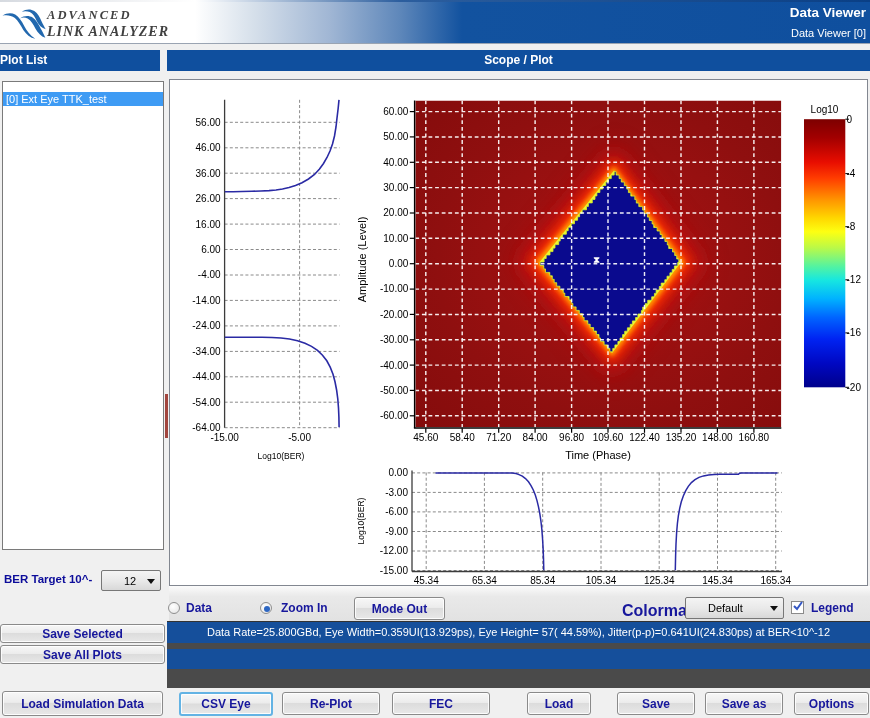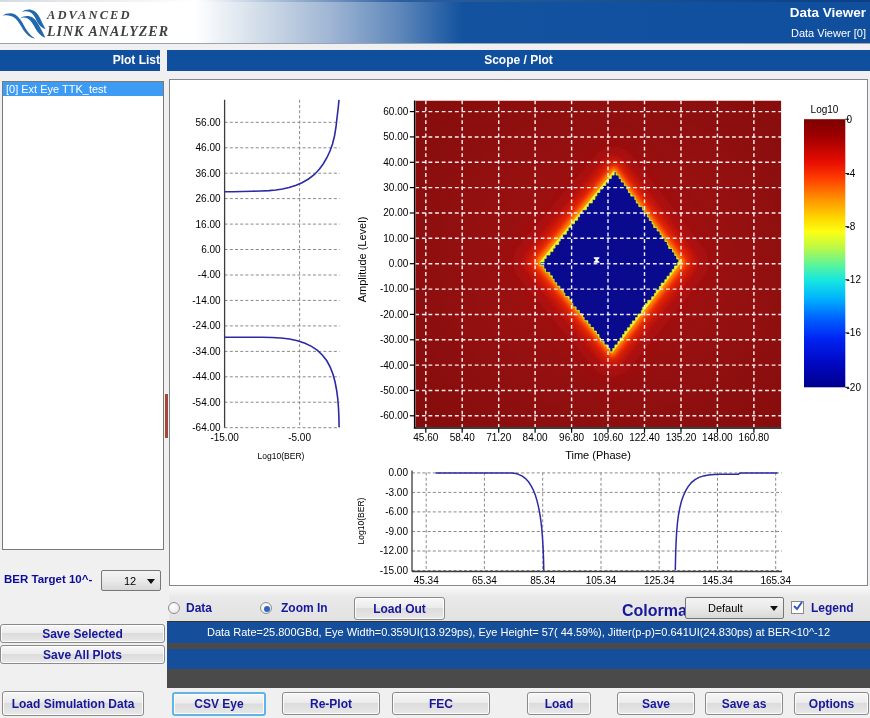--- a/index.html
+++ b/index.html
@@ -26,25 +26,25 @@
 <svg class="abs" style="left:1px;top:8px" width="46" height="32" viewBox="0 0 46 32">
 <path d="M1.5,7.7 C5.5,4.9 10.5,4.5 14.2,6.6 C17.8,8.7 20.6,13.2 23.2,17.9 C25.7,22.4 28.9,27.3 34.3,30.8 C29.2,29.7 25.2,26.3 22.3,21.9 C19.6,17.7 17.4,12.9 13.9,10.1 C10.2,7.2 5.2,6.9 1.5,7.7 Z" fill="#2268ae"></path>
 <path d="M19.0,10.4 C23.0,7.5 28.0,7.3 31.6,9.5 C35.1,11.8 37.4,16.2 39.7,20.5 C41.6,24.1 43.3,27.1 44.3,29.8 C40.1,28.3 36.9,24.9 34.5,20.7 C32.2,16.5 30.1,12.5 26.6,10.6 C23.8,9.0 21.0,9.5 19.0,10.4 Z" fill="#2268ae"></path>
 <path d="M20.8,3.7 C24.8,1.0 29.8,0.8 33.3,3.1 C36.8,5.5 38.8,9.5 40.5,13.3 C41.9,16.3 43.5,19.2 44.7,21.3 C40.7,19.9 37.7,16.8 35.7,12.9 C33.8,9.2 32.1,5.7 28.8,4.1 C26.1,2.8 22.8,3.1 20.8,3.7 Z" fill="#2268ae"></path>
 </svg>
 
 <div class="abs" style="left:47px;top:7px;font-family:'Liberation Serif',serif;font-style:italic;font-weight:bold;color:#404040;font-size:13px;line-height:15.5px;letter-spacing:2.1px"><span style="font-size:12.5px">ADVANCED</span><br><span style="font-size:14px;letter-spacing:1.0px">LINK ANALYZER</span></div>
 <div class="abs" style="right:4px;top:5px;color:#fff;font-weight:bold;font-size:13.5px">Data Viewer</div>
 <div class="abs" style="right:4px;top:27px;color:#fff;font-size:11px">Data Viewer [0]</div>
 
-<div class="abs" style="left:0;top:50px;width:160px;height:21px;background:#0f4f9e;color:#fff;font-weight:bold;font-size:12px;text-align:right;line-height:21px">Plot List</div>
+<div class="abs" style="left:0;top:50px;width:160px;height:21px;background:#0f4f9e;color:#fff;font-weight:bold;font-size:12px;text-align:left;line-height:21px">Plot List</div>
 <div class="abs" style="left:167px;top:50px;width:703px;height:21px;background:#0f4f9e;color:#fff;font-weight:bold;font-size:12px;text-align:center;line-height:21px">Scope / Plot</div>
 
 <div class="abs" style="left:2px;top:81px;width:162px;height:469px;background:#fff;border:1px solid #7a7a7a">
-<div style="margin-top:0;height:14px;background:#3e9bf4;color:#fff;font-size:11px;line-height:14px;padding-left:3px">[0] Ext Eye TTK_test</div>
+<div style="margin-top:10px;height:14px;background:#3e9bf4;color:#fff;font-size:11px;line-height:14px;padding-left:3px">[0] Ext Eye TTK_test</div>
 </div>
 
 <div class="abs" style="left:4px;top:573px;font-weight:bold;font-size:11.5px;color:#0c0c9a">BER Target 10^-</div>
 <div class="ddown" style="left:101px;top:570px;width:60px;height:21px">12<span class="ar"></span></div>
 
 <div class="abs" style="left:169px;top:79px;width:699px;height:507px;background:#fff;border:1px solid #828790"></div>
 <div class="abs" style="left:164.5px;top:394px;width:3px;height:44px;background:#8e1b12;opacity:.8"></div>
 <svg width="697" height="505" viewBox="170 80 697 505" style="position:absolute;left:170px;top:80px" xmlns="http://www.w3.org/2000/svg">
 <defs>
 <clipPath id="hm">
@@ -251,38 +251,38 @@
 <polyline points="675.3,570.3 675.6,556.0 676.0,544.0 676.6,533.0 677.4,523.5 678.4,515.5 679.7,508.3 681.3,501.8 683.3,496.0 685.6,490.9 688.3,486.4 691.4,482.6 695.0,479.6 699.0,477.4 703.5,475.9 708.5,475.0 714.0,474.5 720.0,474.3 731.0,474.2 738.5,474.2 739.5,473.2 741.5,472.9 760.0,472.9 777.5,472.9" fill="none" stroke="#2a2aa4" stroke-width="1.5"></polyline>
 <text x="364" y="521" font-size="8.5" text-anchor="middle" fill="#000" transform="rotate(-90 364 521)">Log10(BER)</text>
 </svg>
 
 <div class="abs" style="left:169px;top:586px;width:701px;height:35px;background:linear-gradient(#fbfbfb,#e9e9e9 30%,#e2e2e2)"></div>
 <div class="radio" style="left:168px;top:602px"></div>
 <div class="rlab" style="left:186px;top:601px">Data</div>
 <div class="radio" style="left:260px;top:602px"></div>
 <div class="abs" style="left:263.5px;top:605.5px;width:6px;height:6px;border-radius:50%;background:#2d66c2"></div>
 <div class="rlab" style="left:281px;top:601px">Zoom In</div>
-<div class="btn" style="left:354px;top:597px;width:91px;height:23px">Load Out</div>
+<div class="btn" style="left:354px;top:597px;width:91px;height:23px">Mode Out</div>
 <div class="rlab" style="left:622px;top:602px;font-size:16px">Colormap</div>
 <div class="ddown" style="left:685px;top:597px;width:99px;height:22px">Default<span class="ar"></span></div>
 <div class="abs" style="left:791px;top:601px;width:13px;height:13px;background:#fff;border:1px solid #8a8a8a"></div>
 <svg class="abs" style="left:791px;top:599px" width="15" height="15" viewBox="0 0 15 15">
     <path d="M3,7 L6,10 L11,3" stroke="#3457c4" stroke-width="2" fill="none"></path>
   </svg>
 <div class="rlab" style="left:811px;top:601px">Legend</div>
 
 <div class="abs" style="left:167px;top:621px;width:703px;height:67px;background:#4a4a4a;border-top:1px solid #333">
 <div style="height:20.5px;background:#154f9b;color:#fff;font-size:11px;line-height:20.5px;text-align:center">Data Rate=25.800GBd, Eye Width=0.359UI(13.929ps), Eye Height= 57( 44.59%), Jitter(p-p)=0.641UI(24.830ps) at BER&lt;10^-12</div>
 <div style="height:3px"></div>
 <div style="height:3.5px"></div>
 <div style="height:19.5px;background:#154f9b"></div>
 </div>
 
 <div class="btn" style="left:0px;top:624px;width:165px;height:19px">Save Selected</div>
 <div class="btn" style="left:0px;top:645px;width:165px;height:19px">Save All Plots</div>
 
-<div class="btn" style="left:2px;top:691px;width:142px;height:25px">Load Simulation Data</div>
-<div class="btn" style="left:172px;top:692px;width:94px;height:24px;border:2px solid #63b3e4">CSV Eye</div>
+<div class="btn" style="left:2px;top:691px;width:161px;height:25px">Load Simulation Data</div>
+<div class="btn" style="left:179px;top:692px;width:94px;height:24px;border:2px solid #63b3e4">CSV Eye</div>
 <div class="btn" style="left:282px;top:692px;width:98px;height:23px">Re-Plot</div>
 <div class="btn" style="left:392px;top:692px;width:98px;height:23px">FEC</div>
 <div class="btn" style="left:527px;top:692px;width:64px;height:23px">Load</div>
 <div class="btn" style="left:617px;top:692px;width:78px;height:23px">Save</div>
 <div class="btn" style="left:705px;top:692px;width:78px;height:23px">Save as</div>
 <div class="btn" style="left:794px;top:692px;width:75px;height:23px">Options</div>
 </body></html>

